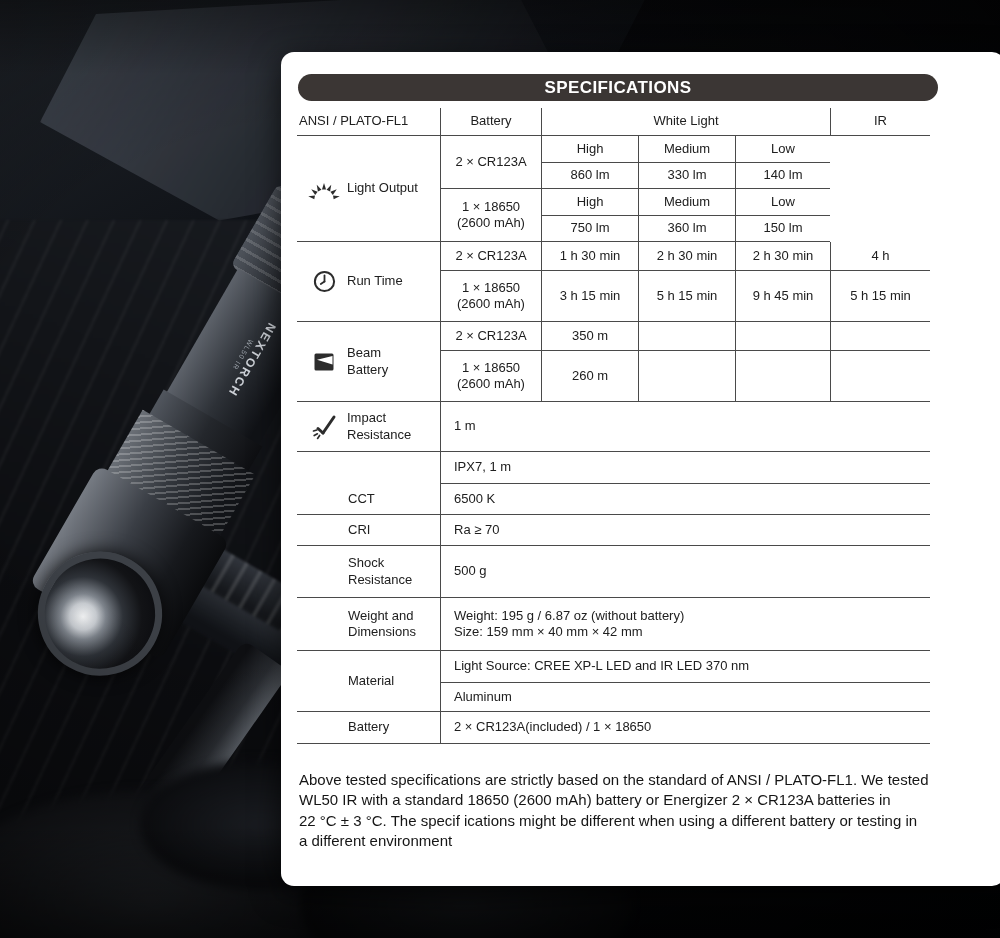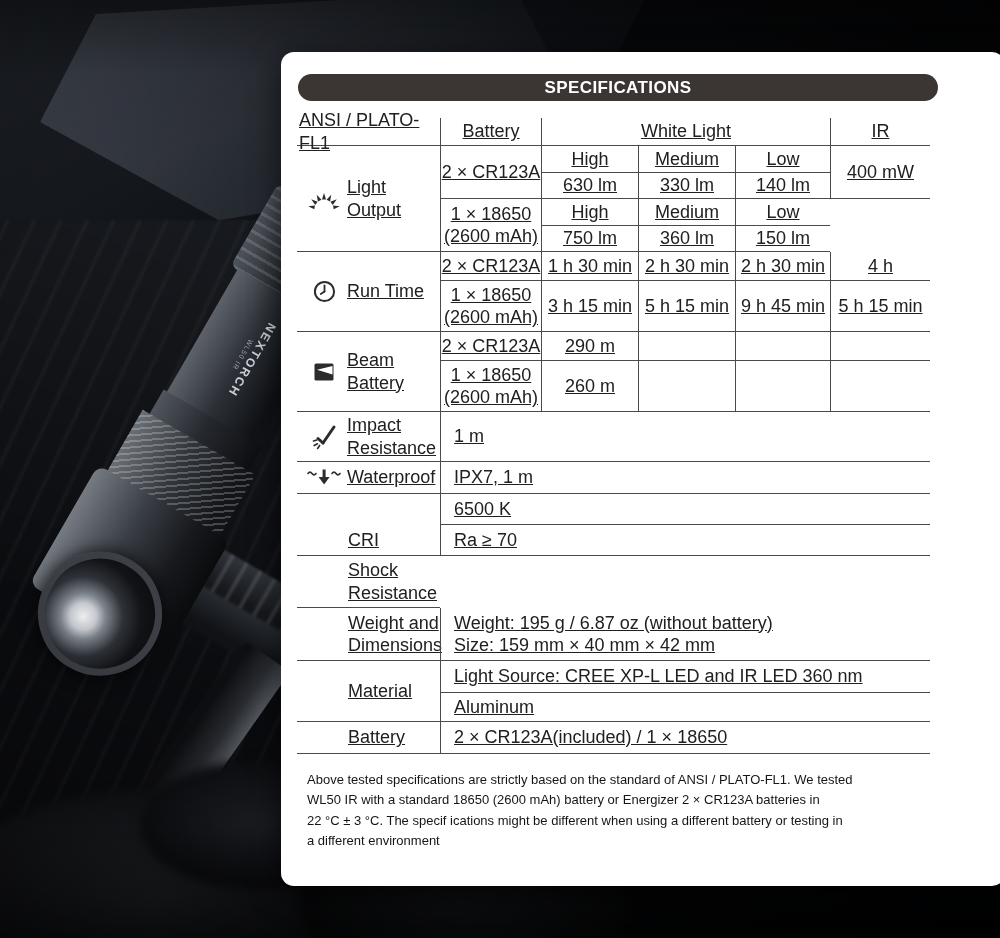--- a/index.html
+++ b/index.html
@@ -74,34 +74,34 @@
   .vignette{inset:0;background:
       radial-gradient(ellipse at 32% 42%, rgba(0,0,0,0) 35%, rgba(0,0,0,.55) 90%),
       linear-gradient(180deg, rgba(0,0,0,.35) 0%, rgba(0,0,0,0) 8%, rgba(0,0,0,0) 88%, rgba(0,0,0,.5) 100%);}
 
   
   .card{position:absolute;left:281px;top:52px;width:724px;height:834px;background:#ffffff;
     border-radius:13px;box-shadow:0 8px 30px rgba(0,0,0,.65);z-index:2;}
   .title-pill{position:absolute;left:17px;top:22px;width:640px;height:27px;border-radius:14px;
     background:var(--bar);color:#fff;font-size:17px;font-weight:bold;letter-spacing:.4px;
     display:flex;align-items:center;justify-content:center;}
-  .spec-table{position:absolute;left:16px;top:66px;display:grid;
+  .spec-table{position:absolute;left:16px;top:56px;display:grid;
     grid-template-columns:143px 101px 97px 97px 95px 100px;
     grid-template-rows:28px 27px 26px 27px 26px 29px 51px 29px 51px 50px 32px 31px 31px 52px 53px 32px 29px 32px;
-    color:var(--txt);font-size:18px;text-decoration:underline;}
+    color:var(--txt);font-size:13px;}
   .cell{display:flex;align-items:center;justify-content:center;text-align:center;
     white-space:pre-line;line-height:1.25;}
   .bb{border-bottom:1.5px solid var(--line);}
   .bl{border-left:1.5px solid var(--line);}
   .lft{justify-content:flex-start;text-align:left;}
   .pl{padding-left:51px;}
   .vleft{justify-content:flex-start;text-align:left;padding-left:13px;}
   .icn{width:46px;display:flex;align-items:center;justify-content:center;flex:0 0 46px;}
   .lab{display:block;}
-  .note{position:absolute;left:26px;top:718px;width:636px;font-size:13px;line-height:20.4px;
+  .note{position:absolute;left:18px;top:718px;width:636px;font-size:15px;line-height:20.4px;
     color:#151515;white-space:pre-line;}
   svg{display:block;}
 </style>
 </head>
 <body>
 
 <div class="stage">
 
   <div class="bg">
     <div class="scope1"></div>
@@ -152,22 +152,21 @@
               <polygon points="19,8 17,14.5 21,14.5" transform="rotate(80 19 24)"></polygon>
             </g>
           </svg>
         </span>
         <span class="lab">Light Output</span>
       </div>
       <div class="cell bb bl" style="grid-area:2/2/4/3">2 × CR123A</div>
       <div class="cell bb bl" style="grid-area:2/3/3/4">High</div>
       <div class="cell bb bl" style="grid-area:2/4/3/5">Medium</div>
       <div class="cell bb bl" style="grid-area:2/5/3/6">Low</div>
-      <div class="cell bb bl" style="grid-area:2/6/4/7">400 mW</div>
-      <div class="cell bb bl" style="grid-area:3/3/4/4">630 lm</div>
+      <div class="cell bb bl" style="grid-area:3/3/4/4">860 lm</div>
       <div class="cell bb bl" style="grid-area:3/4/4/5">330 lm</div>
       <div class="cell bb bl" style="grid-area:3/5/4/6">140 lm</div>
       <div class="cell bb bl" style="grid-area:4/2/6/3">1 × 18650
 (2600 mAh)</div>
       <div class="cell bb bl" style="grid-area:4/3/5/4">High</div>
       <div class="cell bb bl" style="grid-area:4/4/5/5">Medium</div>
       <div class="cell bb bl" style="grid-area:4/5/5/6">Low</div>
       <div class="cell bb bl" style="grid-area:5/3/6/4">750 lm</div>
       <div class="cell bb bl" style="grid-area:5/4/6/5">360 lm</div>
       <div class="cell bb bl" style="grid-area:5/5/6/6">150 lm</div>
@@ -198,21 +197,21 @@
         <span class="icn">
           <svg width="24" height="22" viewBox="0 0 24 22">
             <rect x="2.5" y="2.5" width="19" height="17" rx="1.5" fill="#2c2c2c"></rect>
             <polygon points="20.5,5 20.5,13.5 5,8.8" fill="#ffffff"></polygon>
           </svg>
         </span>
         <span class="lab">Beam
 Battery</span>
       </div>
       <div class="cell bb bl" style="grid-area:8/2/9/3">2 × CR123A</div>
-      <div class="cell bb bl" style="grid-area:8/3/9/4">290 m</div>
+      <div class="cell bb bl" style="grid-area:8/3/9/4">350 m</div>
       <div class="cell bb bl" style="grid-area:8/4/9/5"></div>
       <div class="cell bb bl" style="grid-area:8/5/9/6"></div>
       <div class="cell bb bl" style="grid-area:8/6/9/7"></div>
       <div class="cell bb bl" style="grid-area:9/2/10/3">1 × 18650
 (2600 mAh)</div>
       <div class="cell bb bl" style="grid-area:9/3/10/4">260 m</div>
       <div class="cell bb bl" style="grid-area:9/4/10/5"></div>
       <div class="cell bb bl" style="grid-area:9/5/10/6"></div>
       <div class="cell bb bl" style="grid-area:9/6/10/7"></div>
 
@@ -224,48 +223,39 @@
             <path d="M3.5 17 L6.8 16" stroke="#2c2c2c" stroke-width="1.7" stroke-linecap="round"></path>
             <path d="M4.2 21.6 L7.4 19.8" stroke="#2c2c2c" stroke-width="1.7" stroke-linecap="round"></path>
             <path d="M7.6 24.4 L9.6 21.5" stroke="#2c2c2c" stroke-width="1.7" stroke-linecap="round"></path>
           </svg>
         </span>
         <span class="lab">Impact
 Resistance</span>
       </div>
       <div class="cell bb bl vleft" style="grid-area:10/2/11/7">1 m</div>
 
-      <div class="cell lft bb" style="grid-area:11/1/12/2;padding-left:4px">
-        <span class="icn">
-          <svg width="36" height="19" viewBox="0 0 36 19">
-            <rect x="16.6" y="1.5" width="3" height="8" fill="#2c2c2c"></rect>
-            <polygon points="12.6,9 23.6,9 18.1,16.5" fill="#2c2c2c"></polygon>
-            <path d="M2 5.5 Q4 2.8 6 5.5 T10 5.5" fill="none" stroke="#2c2c2c" stroke-width="1.6" stroke-linecap="round"></path>
-            <path d="M26 5.5 Q28 2.8 30 5.5 T34 5.5" fill="none" stroke="#2c2c2c" stroke-width="1.6" stroke-linecap="round"></path>
-          </svg>
-        </span>
-        <span class="lab">Waterproof</span>
-      </div>
       <div class="cell bb bl vleft" style="grid-area:11/2/12/7">IPX7, 1 m</div>
 
+      <div class="cell lft bb pl" style="grid-area:12/1/13/2">CCT</div>
       <div class="cell bb bl vleft" style="grid-area:12/2/13/7">6500 K</div>
 
       <div class="cell lft bb pl" style="grid-area:13/1/14/2">CRI</div>
       <div class="cell bb bl vleft" style="grid-area:13/2/14/7">Ra ≥ 70</div>
 
       <div class="cell lft bb pl" style="grid-area:14/1/15/2">Shock
 Resistance</div>
+      <div class="cell bb bl vleft" style="grid-area:14/2/15/7">500 g</div>
 
       <div class="cell lft bb pl" style="grid-area:15/1/16/2">Weight and
 Dimensions</div>
       <div class="cell bb bl vleft" style="grid-area:15/2/16/7">Weight: 195 g / 6.87 oz (without battery)
 Size: 159 mm × 40 mm × 42 mm</div>
 
       <div class="cell lft bb pl" style="grid-area:16/1/18/2">Material</div>
-      <div class="cell bb bl vleft" style="grid-area:16/2/17/7">Light Source: CREE XP-L LED and IR LED 360 nm</div>
+      <div class="cell bb bl vleft" style="grid-area:16/2/17/7">Light Source: CREE XP-L LED and IR LED 370 nm</div>
       <div class="cell bb bl vleft" style="grid-area:17/2/18/7">Aluminum</div>
 
       <div class="cell lft bb pl" style="grid-area:18/1/19/2">Battery</div>
       <div class="cell bb bl vleft" style="grid-area:18/2/19/7">2 × CR123A(included) / 1 × 18650</div>
     </div>
 
     <div class="note">Above tested specifications are strictly based on the standard of ANSI / PLATO-FL1. We tested
 WL50 IR with a standard 18650 (2600 mAh) battery or Energizer 2 × CR123A  batteries in
 22 °C ± 3 °C. The specif ications might be different when using a different battery or testing in
 a different environment</div>

